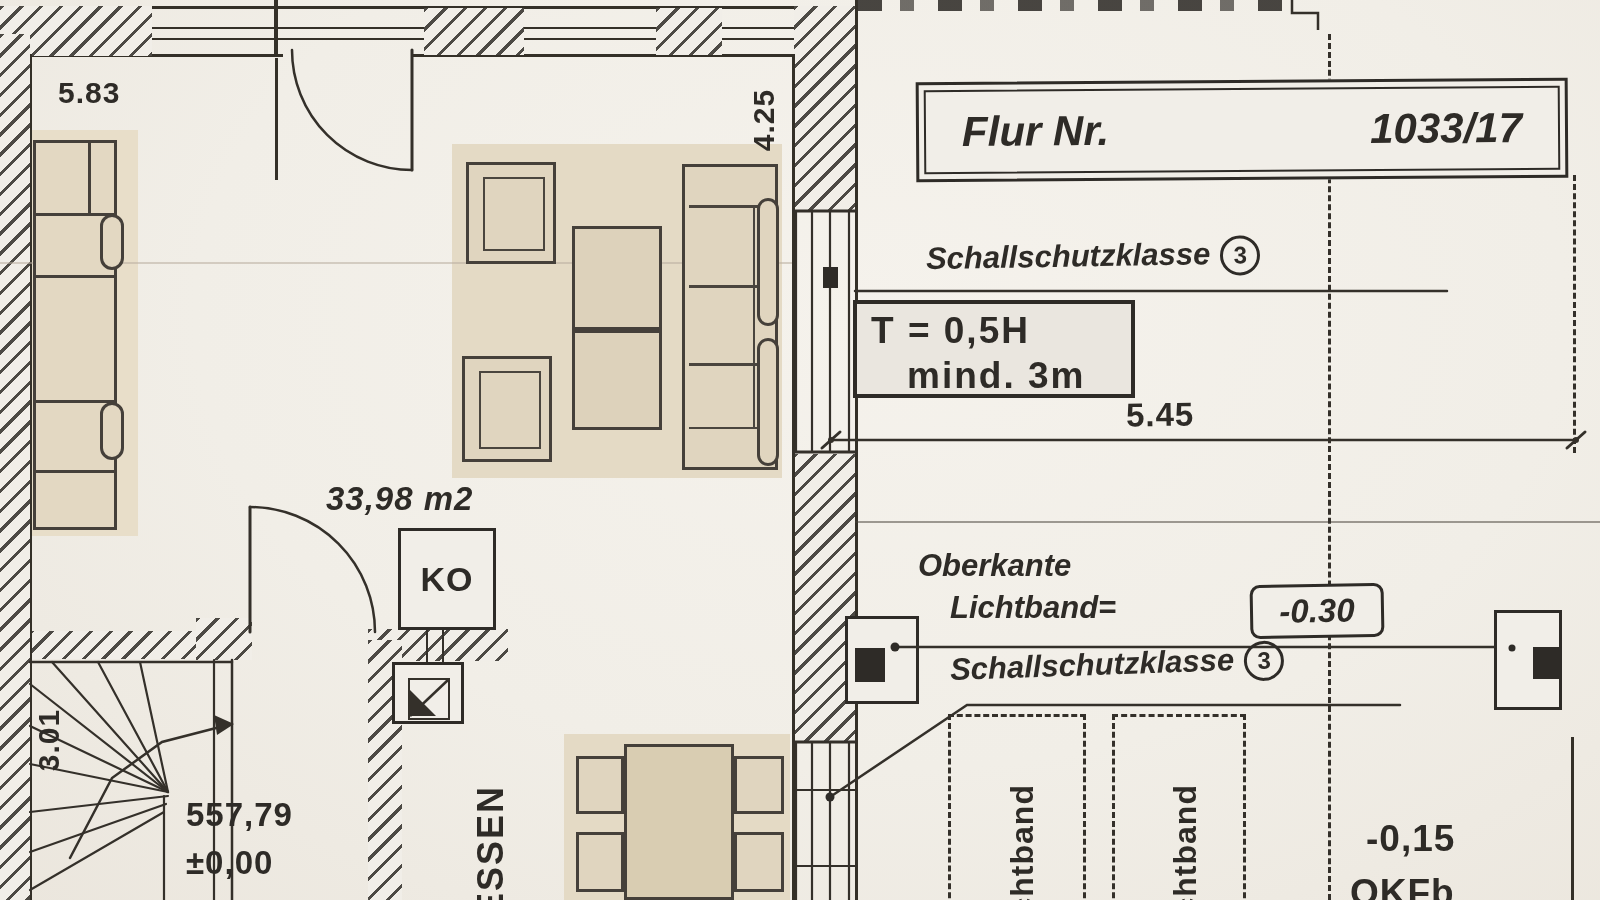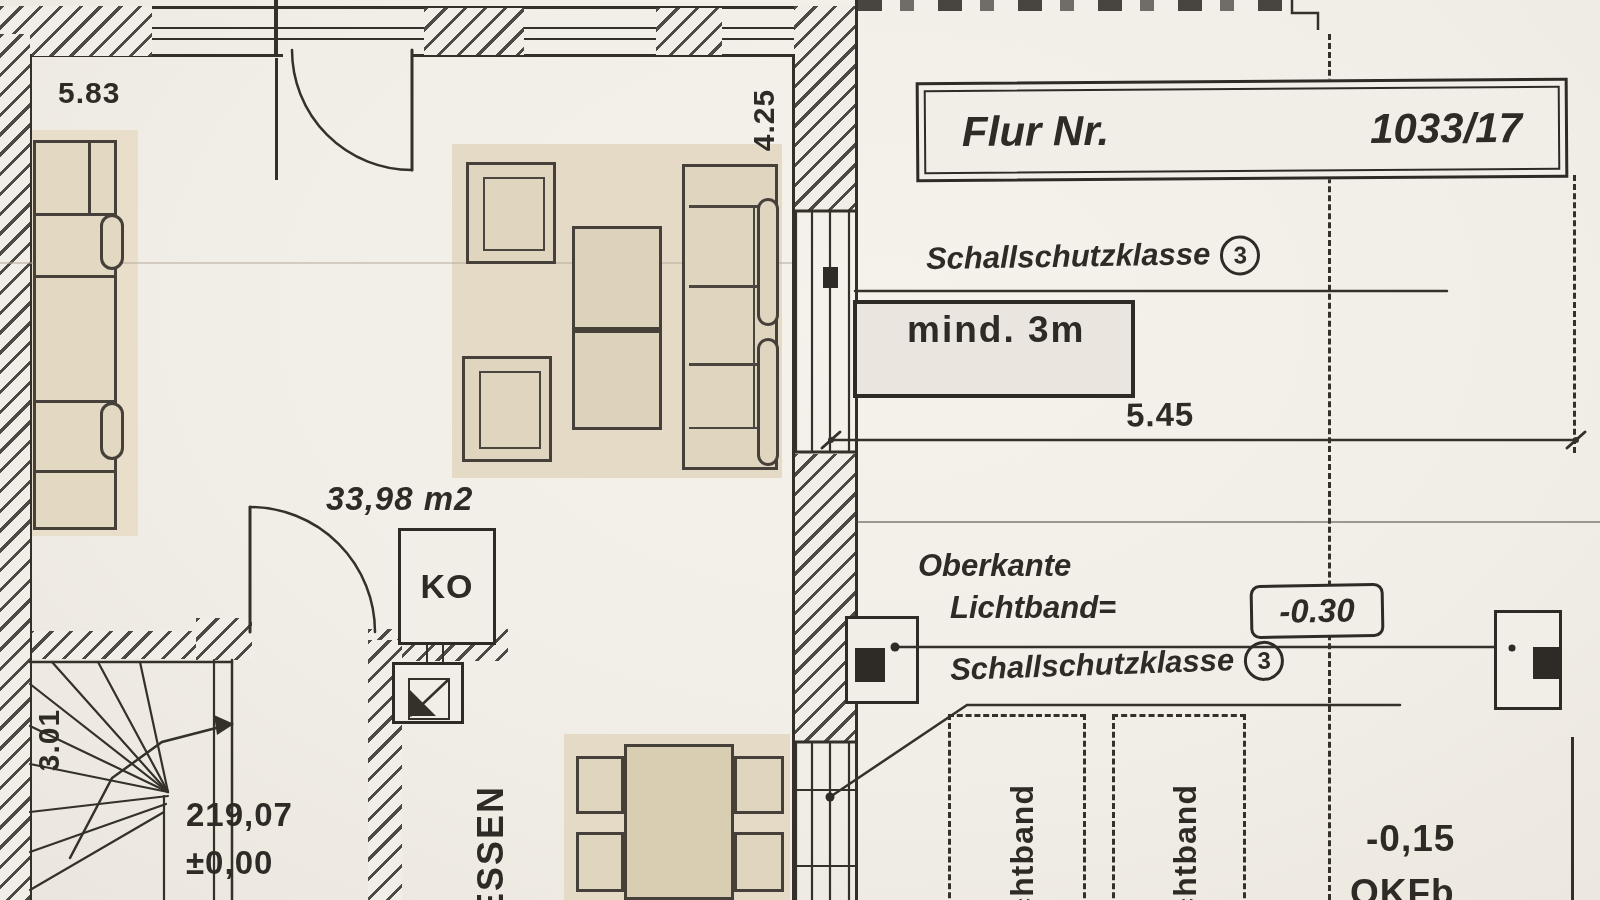--- a/index.html
+++ b/index.html
@@ -177,48 +177,49 @@
     <g stroke="#34302a" stroke-width="2.5" fill="none">
       <path d="M1292,0 L1292,13 L1318,13 L1318,30"></path>
     </g>
   </svg>
 
   <div class="abs txt" style="left:58px;top:76px;font-size:30px;">
     <span>5.83</span></div>
   <div class="abs txt" style="left:326px;top:480px;font-size:33px;font-style:italic;">
     <span>33,98 m2</span></div>
 
-  <div class="abs boxed" style="left:398px;top:528px;width:98px;height:117px;display:flex;align-items:center;justify-content:center;">
+  <div class="abs boxed" style="left:398px;top:528px;width:98px;height:102px;display:flex;align-items:center;justify-content:center;">
     <span class="txt" style="font-size:34px;">KO</span>
   </div>
 
   <div class="abs rot txt" style="left:705px;top:102px;width:120px;height:36px;font-size:30px;">
     <span>4.25</span></div>
   <div class="abs rot txt" style="left:-10px;top:722px;width:120px;height:36px;font-size:30px;">
     <span>3.01</span></div>
   <div class="abs rot txt" style="left:430px;top:837px;width:120px;height:40px;font-size:36px;letter-spacing:2px;">
     <span>ESSEN</span></div>
 
   <div class="abs txt" style="left:186px;top:796px;font-size:33px;">
-    <span>219,07</span></div>
+    <span>557,79</span></div>
   <div class="abs txt" style="left:186px;top:844px;font-size:33px;">
     <span>±0,00</span></div>
 
   <div class="abs" style="left:916px;top:80px;width:652px;height:100px;border:3.5px solid #2e2b27;background:#f1eee8;box-sizing:border-box;transform:rotate(-0.4deg);">
     <div style="position:absolute;left:5px;top:5px;right:5px;bottom:5px;border:2px solid #2e2b27;display:flex;align-items:center;justify-content:space-between;padding:0 36px;">
       <span class="ital" style="font-size:42px;">Flur Nr.</span>
       <span class="ital" style="font-size:42px;">1033/17</span>
     </div>
   </div>
 
   <div class="abs ital" style="left:926px;top:238px;font-size:31px;transform:rotate(-1deg);">
     <span>Schallschutzklasse</span><span class="circle">3</span>
   </div>
 
   <div class="abs" style="left:853px;top:300px;width:282px;height:98px;border:4px solid #2e2b27;background:#eae6df;box-sizing:border-box;padding:4px 0 0 14px;">
+    <div class="txt" style="font-size:37px;line-height:46px;letter-spacing:2px;">T = 0,5H</div>
     <div class="txt" style="font-size:37px;line-height:44px;letter-spacing:2px;margin-left:36px;">mind. 3m</div>
   </div>
 
   <div class="abs txt" style="left:1126px;top:396px;font-size:33px;transform:rotate(-1deg);">
     <span>5.45</span></div>
 
   <div class="abs ital" style="left:918px;top:548px;font-size:31px;">
     <span>Oberkante</span></div>
   <div class="abs ital" style="left:950px;top:590px;font-size:31px;">
     <span>Lichtband=</span></div>

